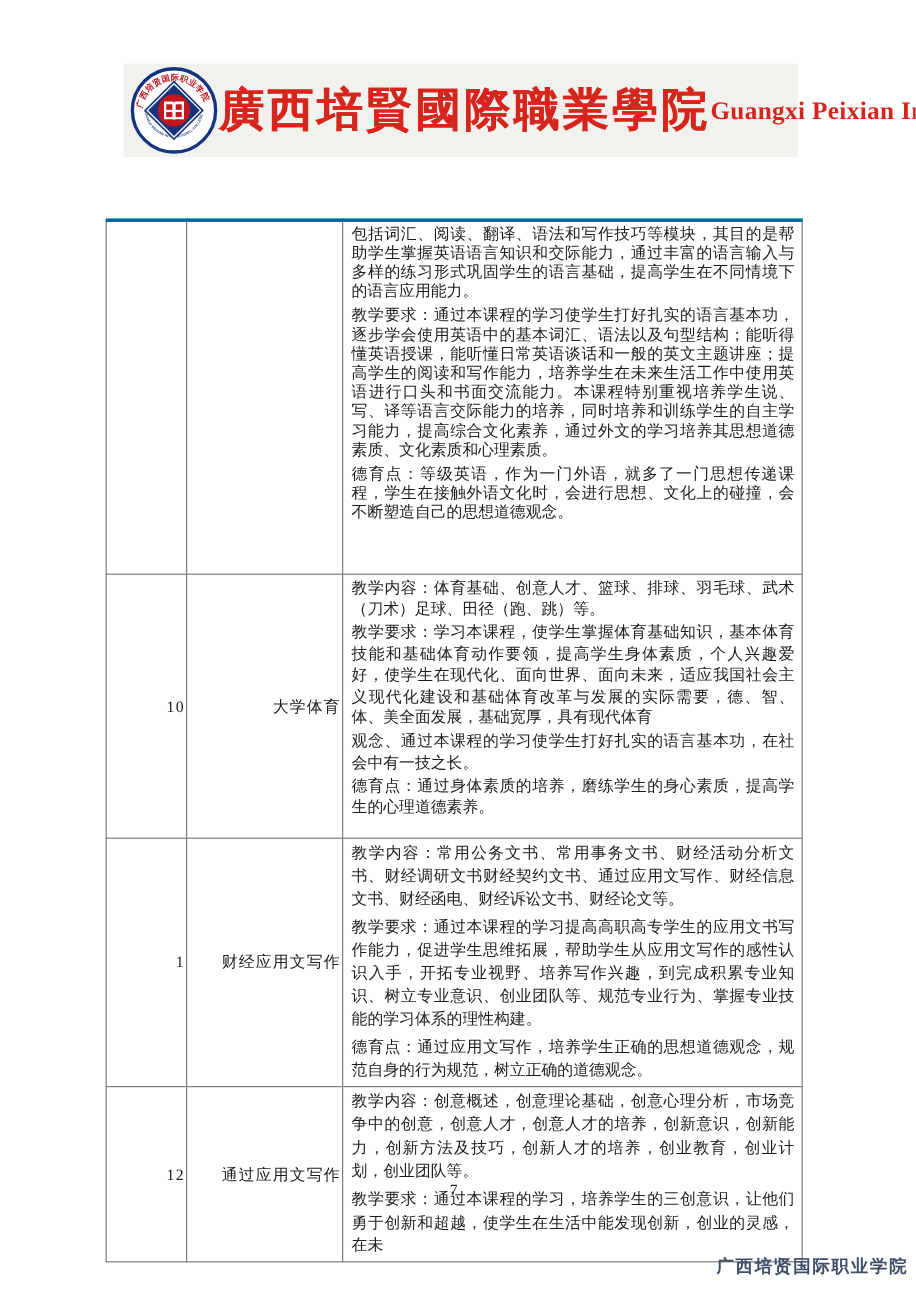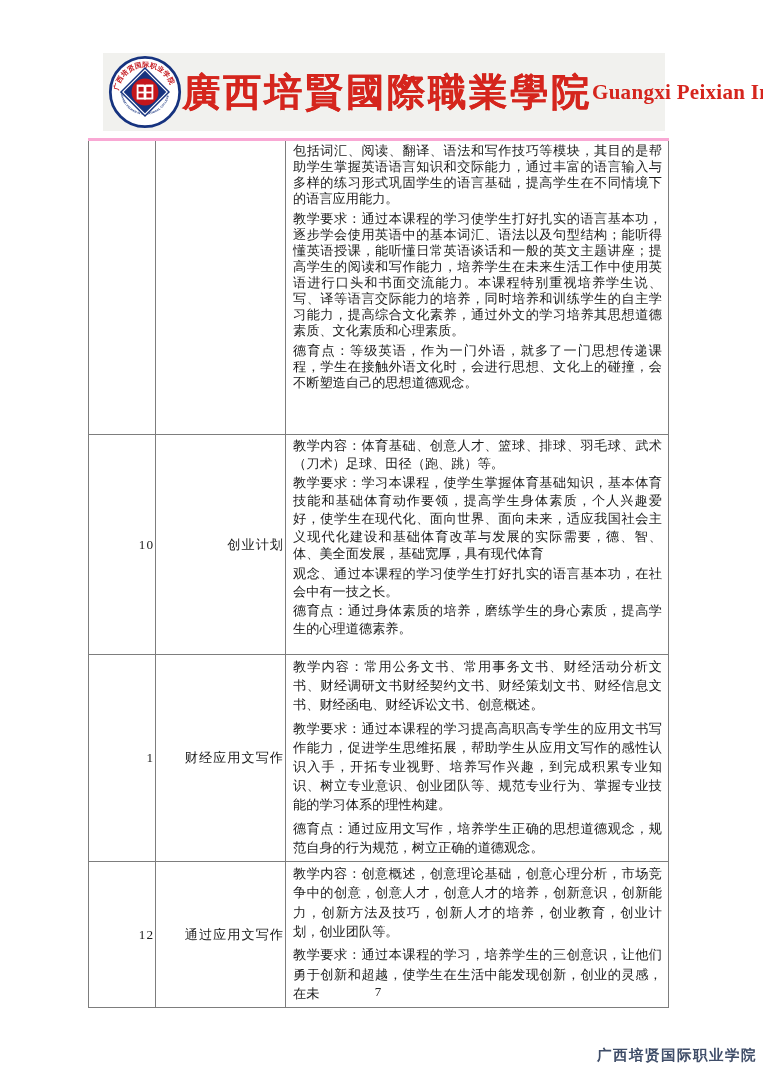--- a/index.html
+++ b/index.html
@@ -34,21 +34,22 @@
     font-family: "Liberation Serif", "DejaVu Serif", serif;
     font-weight: 700; font-size: 21px; line-height: 24px;
     color: #d5251d; letter-spacing: 0.3px; white-space: nowrap;
   }
 
   
   .table-wrap { position: absolute; left: 88px; top: 138px; }
   table.course-table {
     border-collapse: collapse; table-layout: fixed;
     width: 580px; color: #1c1c1c;
-    border-top: 3px solid #f9a8d4;
+    border-top: 3px solid #0369a1;
+    margin-top: 44px;
   }
   table.course-table td { border: 1px solid #7d7d7d; overflow: hidden; }
   col.c-num { width: 67px; }
   col.c-name { width: 130px; }
   col.c-desc { width: 383px; }
   td.num, td.course {
     text-align: right; vertical-align: middle;
     font-size: 13.2px; letter-spacing: 1px;
   }
   td.desc {
@@ -125,33 +126,33 @@
     <td class="num"></td>
     <td class="course"></td>
     <td class="desc">
             <p>包括词汇、阅读、翻译、语法和写作技巧等模块，其目的是帮助学生掌握英语语言知识和交际能力，通过丰富的语言输入与多样的练习形式巩固学生的语言基础，提高学生在不同情境下的语言应用能力。</p>
             <p>教学要求：通过本课程的学习使学生打好扎实的语言基本功，逐步学会使用英语中的基本词汇、语法以及句型结构；能听得懂英语授课，能听懂日常英语谈话和一般的英文主题讲座；提高学生的阅读和写作能力，培养学生在未来生活工作中使用英语进行口头和书面交流能力。本课程特别重视培养学生说、写、译等语言交际能力的培养，同时培养和训练学生的自主学习能力，提高综合文化素养，通过外文的学习培养其思想道德素质、文化素质和心理素质。</p>
             <p>德育点：等级英语，作为一门外语，就多了一门思想传递课程，学生在接触外语文化时，会进行思想、文化上的碰撞，会不断塑造自己的思想道德观念。</p>
           </td>
   </tr>
         <tr>
     <td class="num">10</td>
-    <td class="course">创业计划</td>
+    <td class="course">大学体育</td>
     <td class="desc">
             <p>教学内容：体育基础、创意人才、篮球、排球、羽毛球、武术（刀术）足球、田径（跑、跳）等。</p>
             <p>教学要求：学习本课程，使学生掌握体育基础知识，基本体育技能和基础体育动作要领，提高学生身体素质，个人兴趣爱好，使学生在现代化、面向世界、面向未来，适应我国社会主义现代化建设和基础体育改革与发展的实际需要，德、智、体、美全面发展，基础宽厚，具有现代体育</p>
             <p>观念、通过本课程的学习使学生打好扎实的语言基本功，在社会中有一技之长。</p>
             <p>德育点：通过身体素质的培养，磨练学生的身心素质，提高学生的心理道德素养。</p>
           </td>
   </tr>
         <tr>
     <td class="num">1</td>
     <td class="course">财经应用文写作</td>
     <td class="desc">
-            <p>教学内容：常用公务文书、常用事务文书、财经活动分析文书、财经调研文书财经契约文书、财经策划文书、财经信息文书、财经函电、财经诉讼文书、创意概述。</p>
+            <p>教学内容：常用公务文书、常用事务文书、财经活动分析文书、财经调研文书财经契约文书、通过应用文写作、财经信息文书、财经函电、财经诉讼文书、财经论文等。</p>
             <p>教学要求：通过本课程的学习提高高职高专学生的应用文书写作能力，促进学生思维拓展，帮助学生从应用文写作的感性认识入手，开拓专业视野、培养写作兴趣，到完成积累专业知识、树立专业意识、创业团队等、规范专业行为、掌握专业技能的学习体系的理性构建。</p>
             <p>德育点：通过应用文写作，培养学生正确的思想道德观念，规范自身的行为规范，树立正确的道德观念。</p>
           </td>
   </tr>
         <tr>
     <td class="num">12</td>
     <td class="course">通过应用文写作</td>
     <td class="desc">
             <p>教学内容：创意概述，创意理论基础，创意心理分析，市场竞争中的创意，创意人才，创意人才的培养，创新意识，创新能力，创新方法及技巧，创新人才的培养，创业教育，创业计划，创业团队等。</p>
             <p>教学要求：通过本课程的学习，培养学生的三创意识，让他们勇于创新和超越，使学生在生活中能发现创新，创业的灵感，在未</p>

